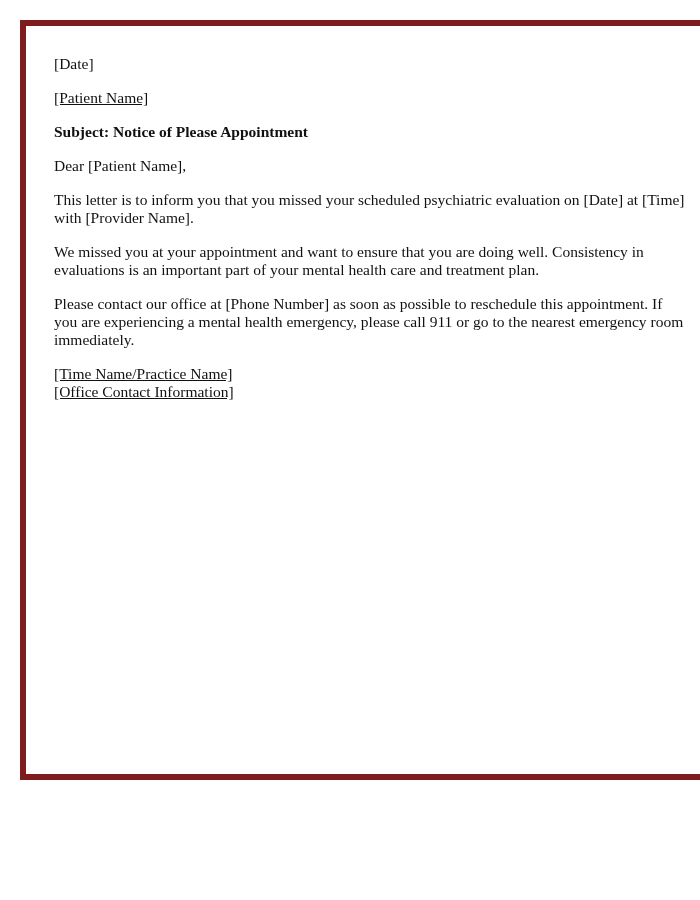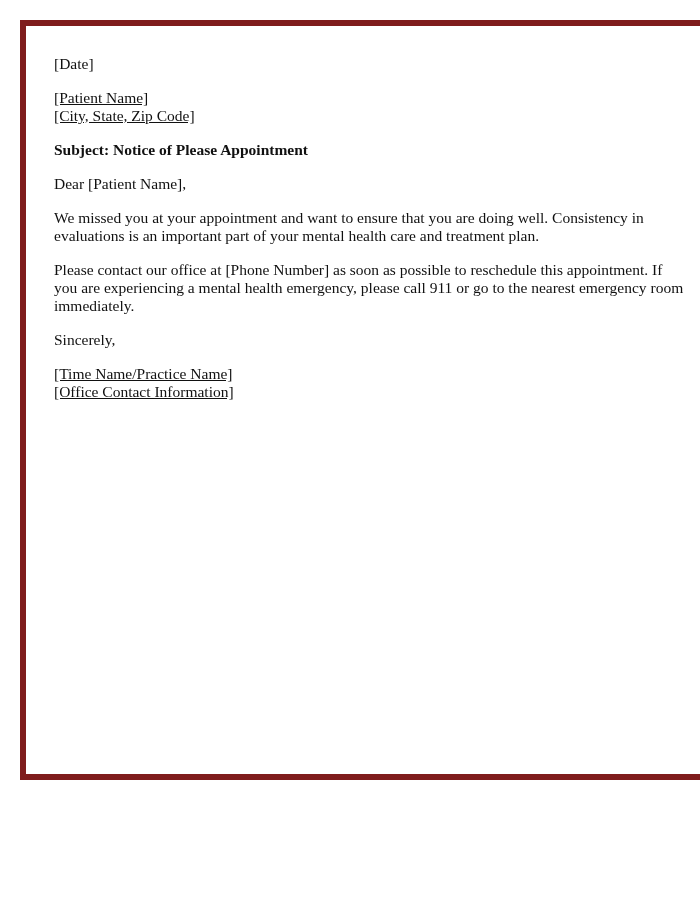--- a/index.html
+++ b/index.html
@@ -38,29 +38,28 @@
     }
   </style>
 </head>
 <body>
 
 <div class="letter">
   <p>[Date]</p>
 
   <p>
     <span class="line">[Patient Name]</span>
-    <span class="line">[City, State, Zip Code]</span>
   </p>
 
   <p class="subject">Subject: Notice of Please Appointment</p>
 
   <p>Dear [Patient Name],</p>
 
+  <p>This letter is to inform you that you missed your scheduled psychiatric evaluation on [Date] at [Time] with [Provider Name].</p>
   <p>We missed you at your appointment and want to ensure that you are doing well. Consistency in evaluations is an important part of your mental health care and treatment plan.</p>
   <p>Please contact our office at [Phone Number] as soon as possible to reschedule this appointment. If you are experiencing a mental health emergency, please call 911 or go to the nearest emergency room immediately.</p>
 
-  <p>Sincerely,</p>
 
   <p>
     <span class="line">[Time Name/Practice Name]</span>
     <span class="line">[Office Contact Information]</span>
   </p>
 </div>
 
 </body></html>

